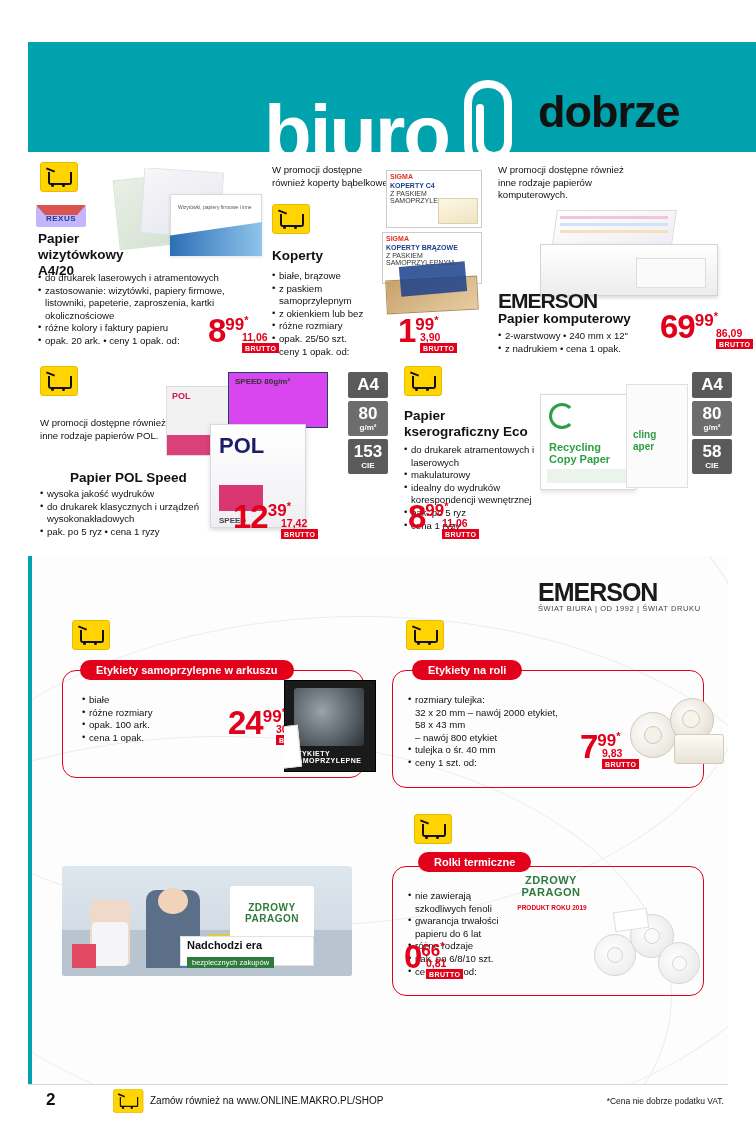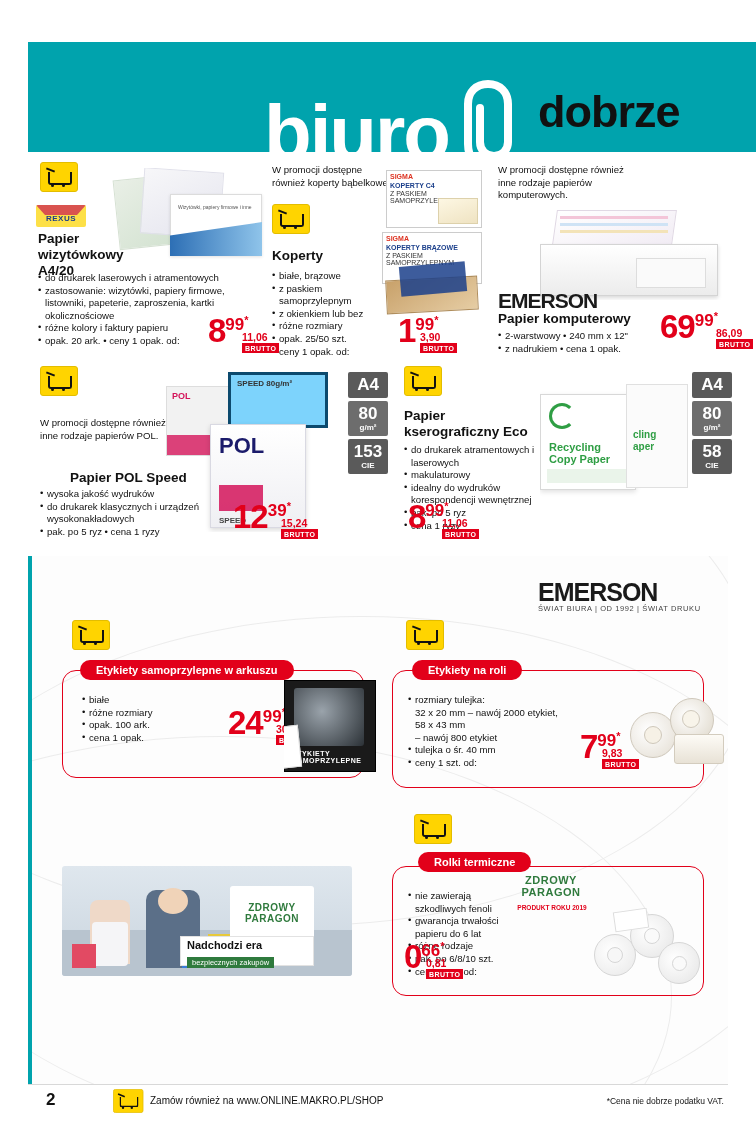--- a/index.html
+++ b/index.html
@@ -171,21 +171,21 @@
 
   <div style="position:absolute;left:40px;top:162px">
     <div class="cart-icon">
         <div class="cart-wheels">
           <i></i>
           <i></i>
         </div>
       </div>
   </div>
   <div class="ph" style="left:36px;top:205px;width:50px;height:22px;">
-    <div style="width:50px;height:22px;background:#fde047;border-radius:2px;position:relative;overflow:hidden;">
+    <div style="width:50px;height:22px;background:#c4b5fd;border-radius:2px;position:relative;overflow:hidden;">
       <div style="position:absolute;left:0;top:0;width:50px;height:10px;background:#d9534f;clip-path:polygon(0 0,100% 0,82% 100%,18% 100%);"></div>
       <div style="position:absolute;left:0;top:9px;width:50px;text-align:center;font-size:8px;font-weight:bold;color:#1b3f8b;letter-spacing:.5px;">REXUS</div>
     </div>
   </div>
   <div style="position:absolute;left:38px;top:231px;width:120px;" class="prod-name">Papier wizytówkowy A4/20</div>
   <div class="bullets" style="position:absolute;left:38px;top:272px;width:220px;">
     <div>do drukarek laserowych i atramentowych</div>
     <div>zastosowanie: wizytówki, papiery firmowe, listowniki, papeterie, zaproszenia, kartki okolicznościowe</div>
     <div>różne kolory i faktury papieru</div>
     <div>opak. 20 ark. • ceny 1 opak. od:</div>
@@ -279,21 +279,21 @@
   <div class="bullets" style="position:absolute;left:40px;top:488px;width:160px;">
     <div>wysoka jakość wydruków</div>
     <div>do drukarek klasycznych i urządzeń wysokonakładowych</div>
     <div>pak. po 5 ryz • cena 1 ryzy</div>
   </div>
   <div class="ph" style="left:166px;top:372px;width:180px;height:160px;">
     <div style="position:absolute;left:0;top:14px;width:86px;height:70px;background:#f2f2f2;border:1px solid #ddd;">
       <div style="font-size:9px;font-weight:bold;color:#d4145a;padding:4px 5px;">POL</div>
       <div style="position:absolute;left:0;bottom:0;width:86px;height:20px;background:#d4145a;opacity:.8;"></div>
     </div>
-    <div style="position:absolute;left:62px;top:0;width:100px;height:56px;background:#7dd3fc;border:3px solid #0c4a6e;">
+    <div style="position:absolute;left:62px;top:0;width:100px;height:56px;background:#d946ef;border:1px solid #0c4a6e;">
       <div style="font-size:8px;font-weight:bold;color:#333;padding:4px 6px;">SPEED 80g/m²</div>
     </div>
     <div style="position:absolute;left:44px;top:52px;width:96px;height:104px;background:linear-gradient(180deg,#ffffff,#efeff3);border:1px solid #d9d9e2;box-shadow:0 2px 5px rgba(0,0,0,.15);">
       <div style="font-size:22px;font-weight:bold;color:#1b1b6b;padding:8px 6px 0 8px;">POL</div>
       <div style="position:absolute;left:8px;bottom:16px;width:44px;height:26px;background:#d4145a;opacity:.85;"></div>
       <div style="position:absolute;left:8px;bottom:2px;font-size:8px;font-weight:bold;color:#444;">SPEED</div>
     </div>
   </div>
   <div class="spec-col" style="left:348px;top:372px;">
     <div class="spec-box">
@@ -303,21 +303,21 @@
       <span class="big">80</span>
       <span class="sml">g/m²</span>
     </div>
     <div class="spec-box">
       <span class="big">153</span>
       <span class="sml">CIE</span>
     </div>
   </div>
   <div class="price" style="left:233px;top:500px;">
     <span class="main">12</span><span class="cents">39</span><span class="star">*</span>
-    <span class="old" style="left:48px;top:18px;">15,24</span>
+    <span class="old" style="left:48px;top:18px;">17,42</span>
     <span class="brutto" style="left:48px;top:29px;">BRUTTO</span>
   </div>
 
   <div style="position:absolute;left:404px;top:366px">
     <div class="cart-icon">
         <div class="cart-wheels">
           <i></i>
           <i></i>
         </div>
       </div>

